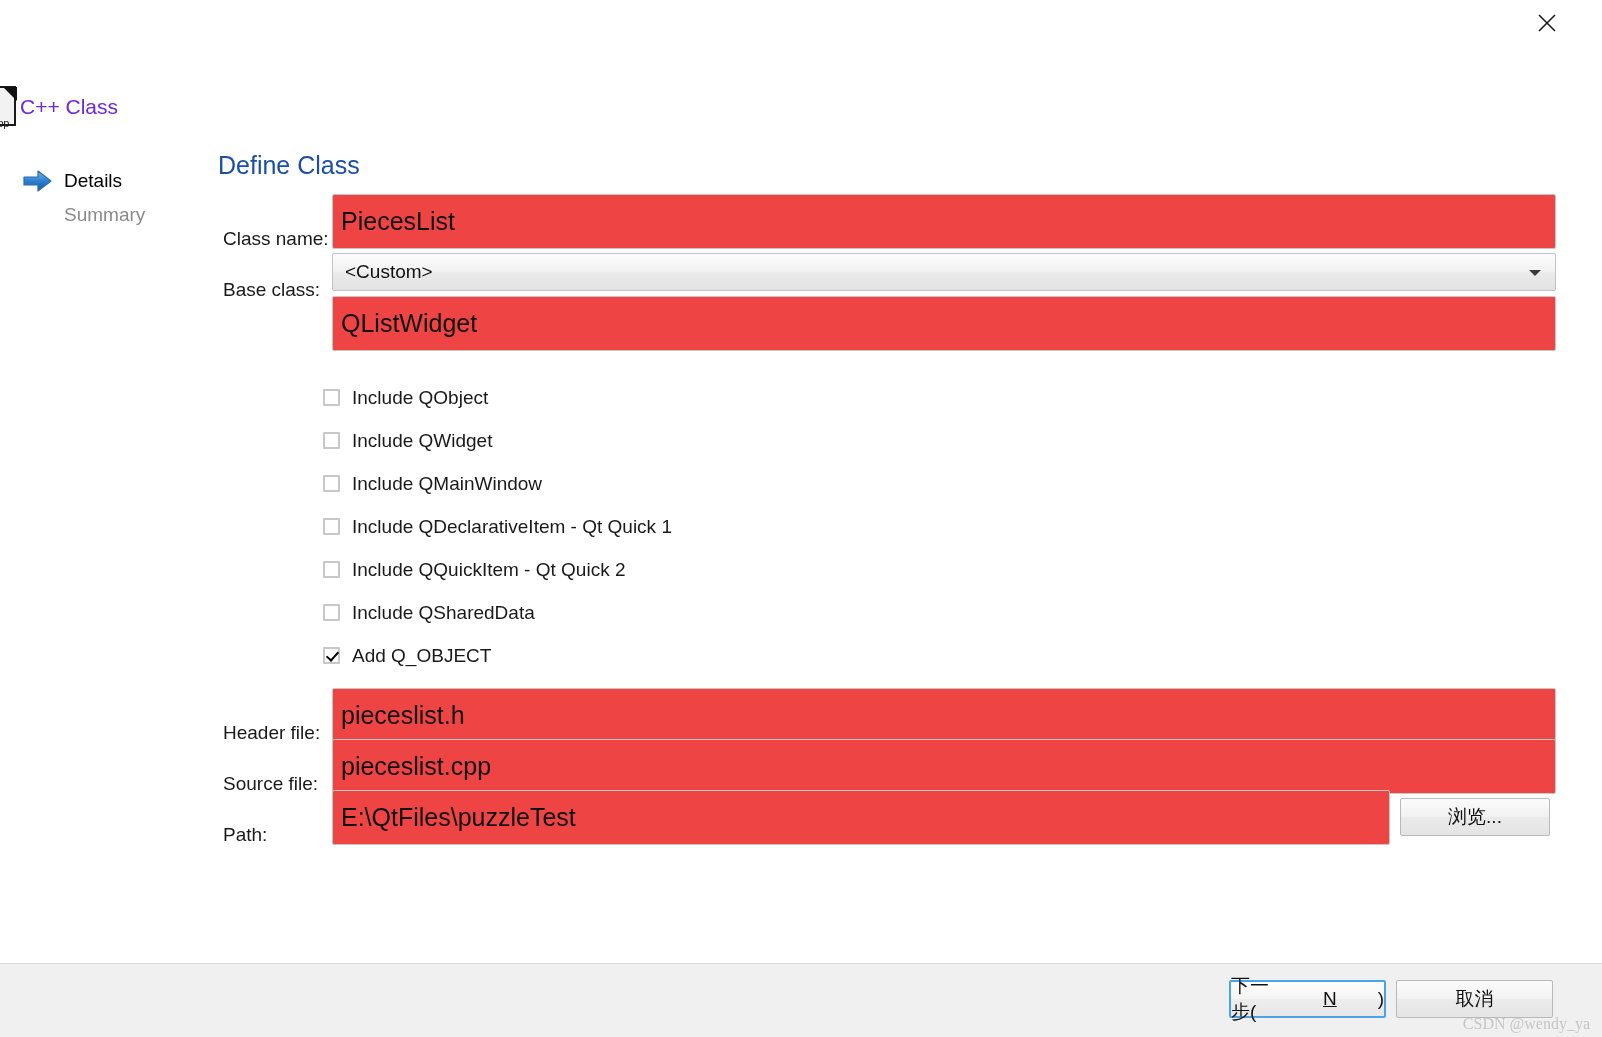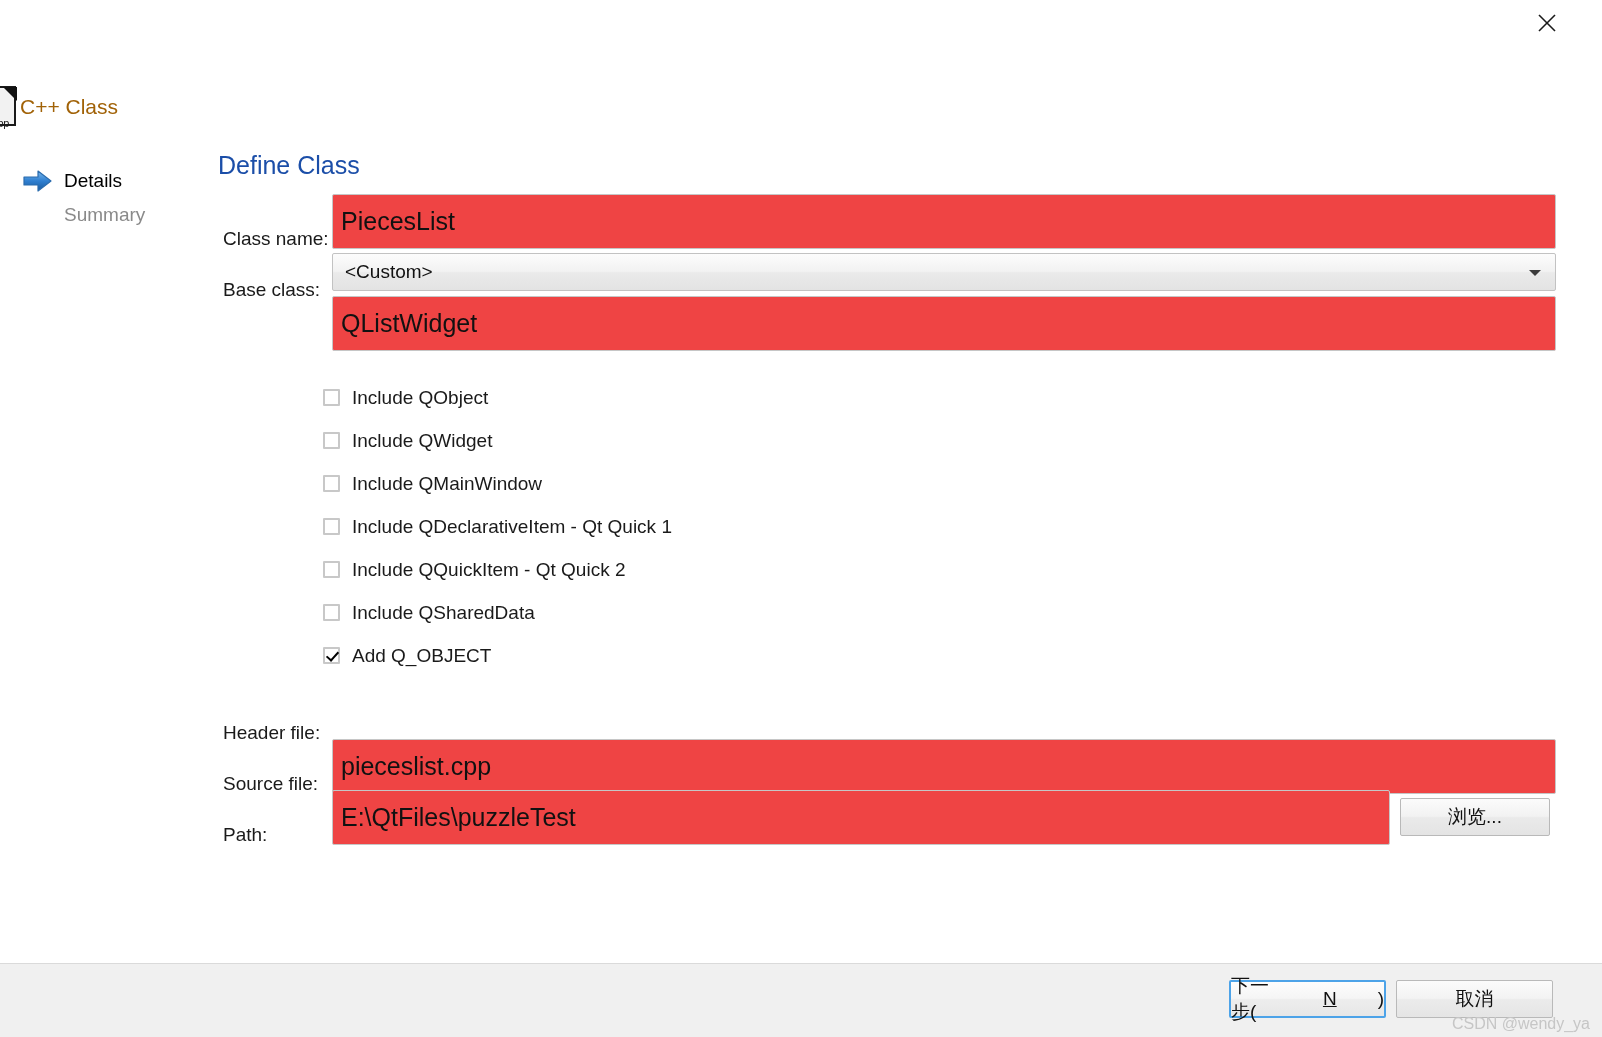--- a/index.html
+++ b/index.html
@@ -67,21 +67,21 @@
   .doc-icon .ext {
     position: absolute;
     left: 2px; bottom: -1px;
     font-size: 11px;
     color: #1a1a1a;
     font-family: "Liberation Sans", sans-serif;
     letter-spacing: -0.4px;
   }
   .wizard-title {
     font-size: 21px;
-    color: #a16207;
+    color: #6d28d9;
     margin-left: 2px;
     white-space: nowrap;
   }
 
   .nav-list {
     position: absolute;
     left: 0; top: 118px;
     width: 210px;
   }
   .nav-item {
@@ -251,21 +251,21 @@
     background: linear-gradient(to bottom, #fdfdfd 0%, #f5f5f5 48%, #ededed 52%, #e7e7e7 100%);
     gap: 41px;
   }
   .btn .mn { text-decoration: underline; }
   .watermark {
     position: absolute;
     right: 12px; bottom: 4px;
     font-size: 16px;
     color: #c6c6c6;
     white-space: nowrap;
-    font-family: Liberation Sans, sans-serif;
+    font-family: Liberation Serif, serif;
   }
 </style>
 </head>
 <body>
 
 <div id="wizard">
 
   <div class="titlebar">
     <div class="close-btn">
       <svg width="20" height="20" viewBox="0 0 20 20" aria-hidden="true">
@@ -357,20 +357,21 @@
         <span class="check-label">Include QSharedData</span>
       </div>
       <div class="check-row">
         <span class="cb checked"></span>
         <span class="check-label">Add Q_OBJECT</span>
       </div>
     </div>
 
     <div class="field-row" style="top:650px; width:1370px;">
       <div class="field-label">Header file:</div>
+      <div class="txt-input" style="width:1224px;">pieceslist.h</div>
     </div>
 
     <div class="field-row" style="top:701px; width:1370px;">
       <div class="field-label">Source file:</div>
       <div class="txt-input" style="width:1224px;">pieceslist.cpp</div>
     </div>
 
     <div class="field-row" style="top:752px; width:1370px;">
       <div class="field-label">Path:</div>
       <div class="txt-input" style="width:1058px;">E:\QtFiles\puzzleTest</div>

